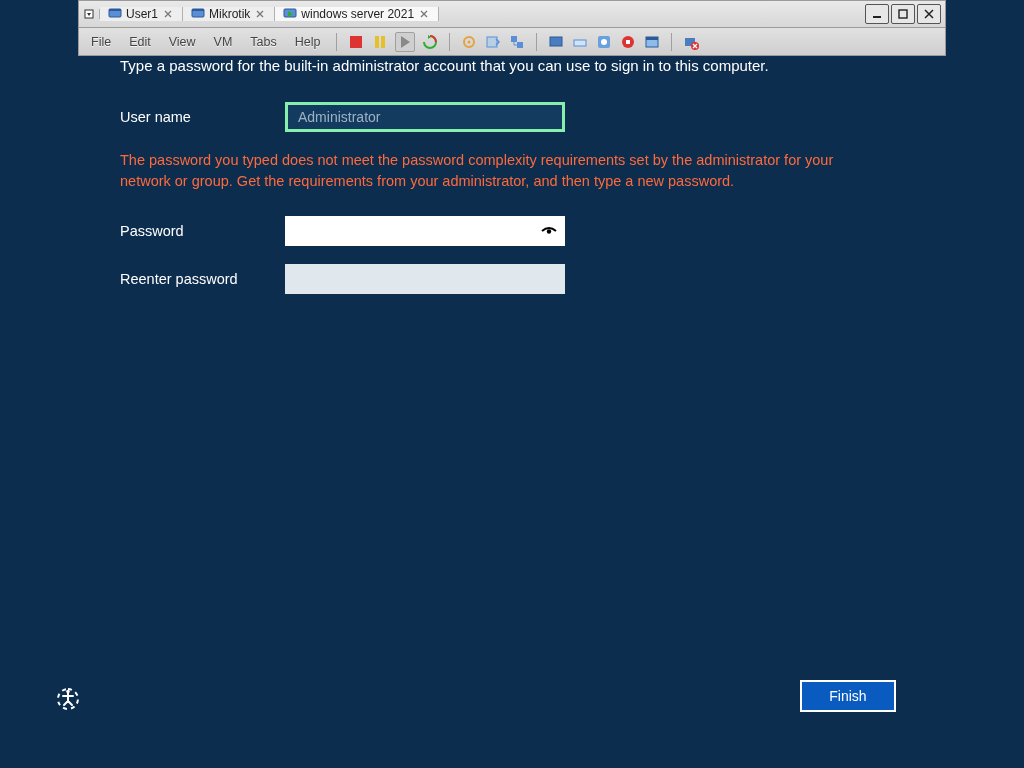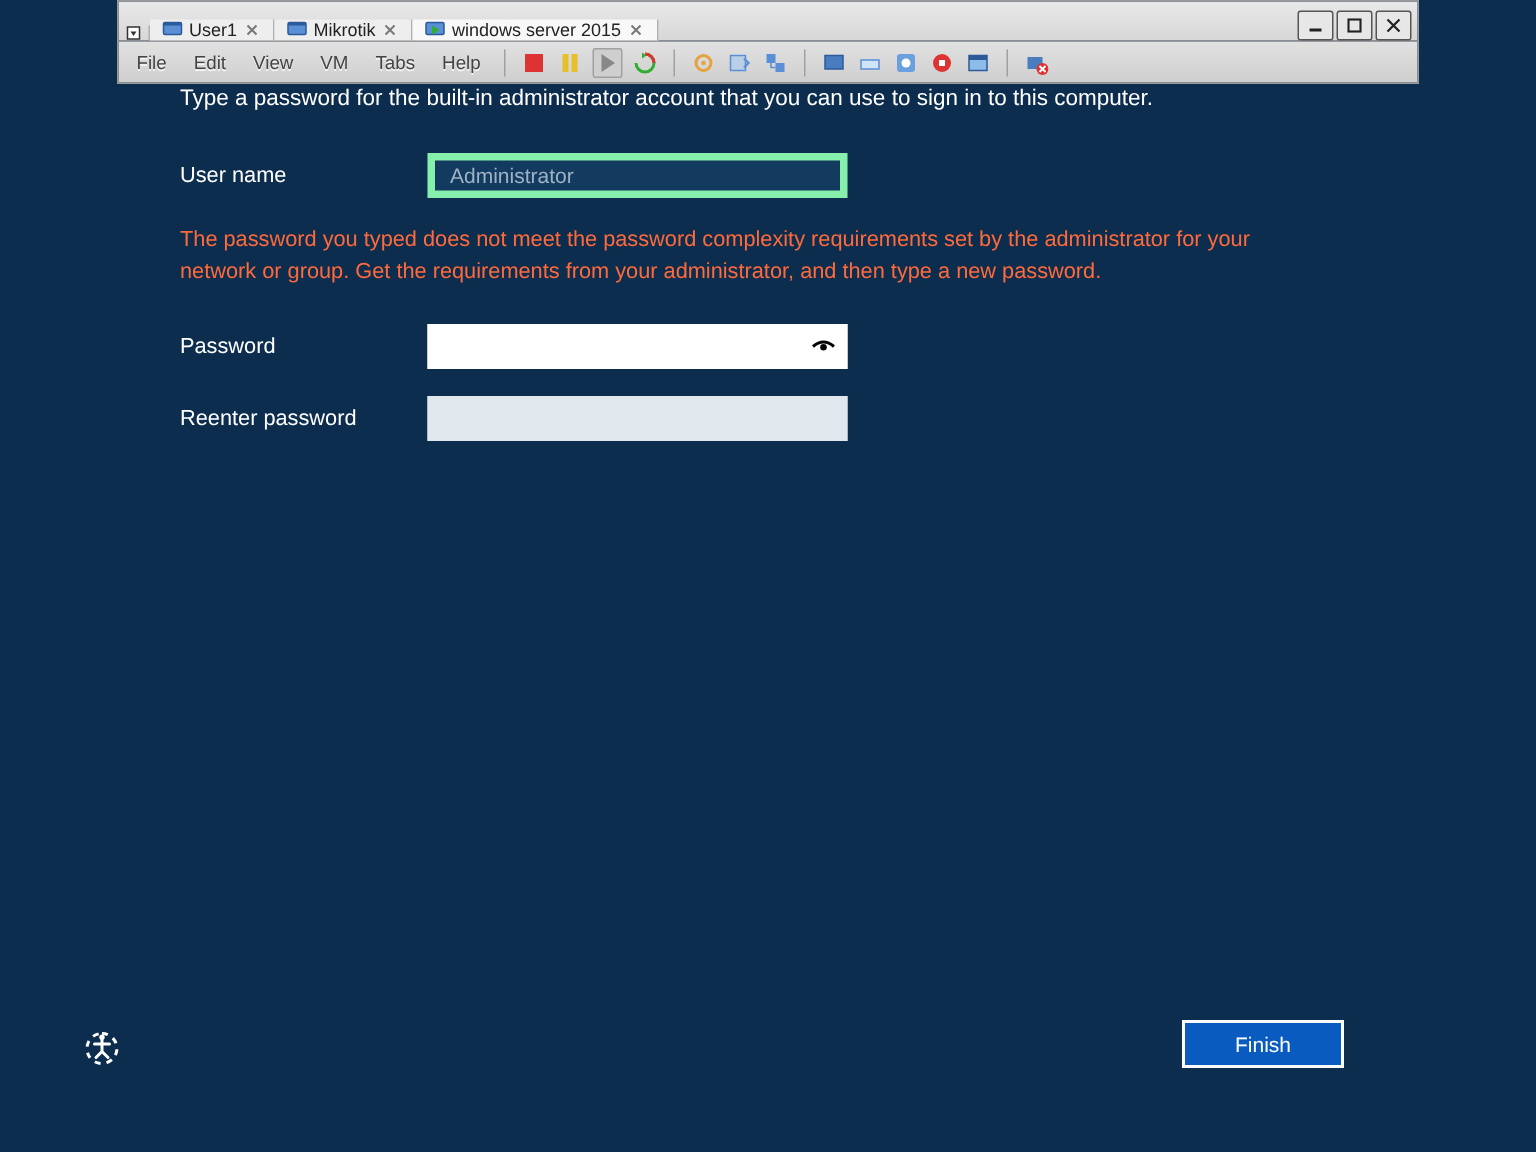--- a/index.html
+++ b/index.html
@@ -29,21 +29,21 @@
     width: 868px;
   }
 
   
   .tabbar {
     height: 28px;
     background: linear-gradient(#e9e9e9, #d7d7d7);
     border: 1px solid #9a9a9a;
     border-bottom-color: #9a9a9a;
     display: flex;
-    align-items: flex-end;
+    align-items: center;
     font-size: 12px;
     color: #222;
     box-sizing: border-box;
   }
   .tab-overflow {
     width: 20px;
     display: flex;
     align-items: center;
     justify-content: center;
     border-right: 1px solid #b0b0b0;
@@ -166,21 +166,21 @@
     margin-bottom: 18px;
   }
   .field-label {
     width: 165px;
     font-size: 14.5px;
   }
   .txt {
     width: 280px;
     height: 30px;
     box-sizing: border-box;
-    border: 5px solid #86efac;
+    border: 3px solid #86efac;
     background: transparent;
     color: #aeb8c2;
     padding: 0 10px;
     font-size: 14px;
   }
   .txt.readonly {
     background: #133b60;
     color: #9fb2c4;
   }
   .txt.white {
@@ -213,21 +213,21 @@
     line-height: 1.45;
     margin: 10px 0 24px 0;
     max-width: 760px;
   }
 
   
   .finish-btn {
     position: absolute;
     right: 128px;
     bottom: 56px;
-    width: 108px;
+    width: 96px;
     height: 32px;
     background: #0a5bbf;
     border: 2px solid #ffffff;
     color: #ffffff;
     font-size: 14px;
     font-family: inherit;
     cursor: pointer;
   }
 
   
@@ -288,21 +288,21 @@
         </span>
       </div>
 
       <div class="tab active">
         <span class="tab-ic">
           <svg viewBox="0 0 14 14">
               <rect x="1" y="2" width="12" height="8" rx="1" fill="#5a8fd6" stroke="#2a5a9a"></rect>
               <path d="M5 4 L10 7 L5 10 Z" fill="#2fae2f"></path>
             </svg>
         </span>
-        <span>windows server 2015</span>
+        <span>windows server 2021</span>
         <span class="tab-close">
           <svg viewBox="0 0 8 8">
               <path d="M1 1 L7 7 M7 1 L1 7" stroke="#777" stroke-width="1.3"></path>
             </svg>
         </span>
       </div>
 
       <div class="spacer"></div>
 
       <div class="wincontrols">

